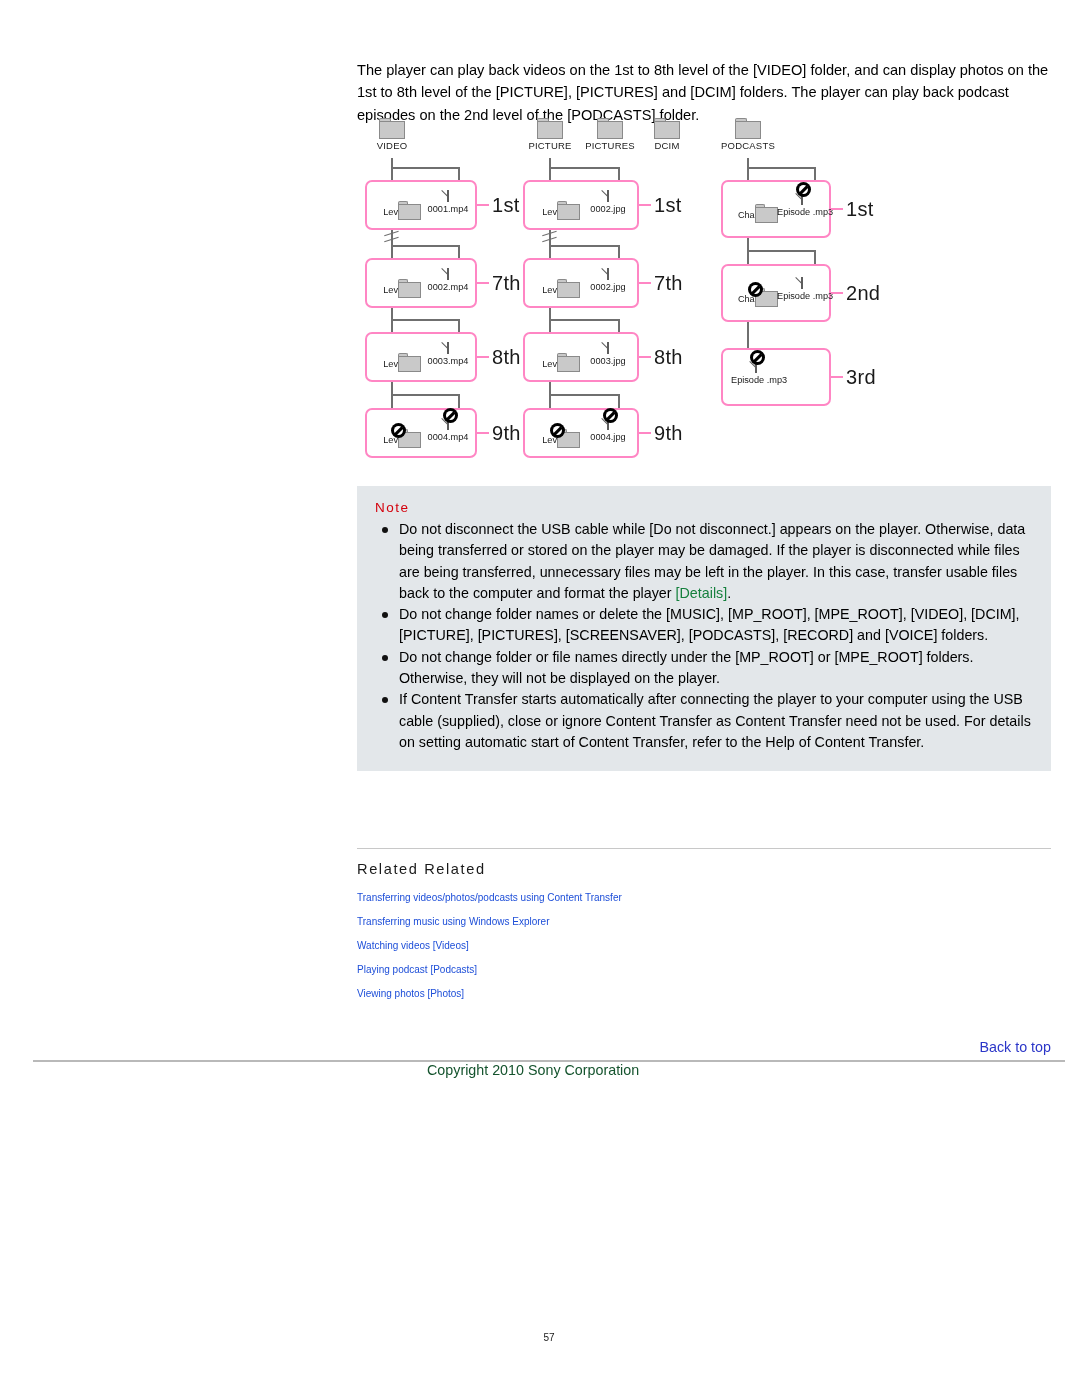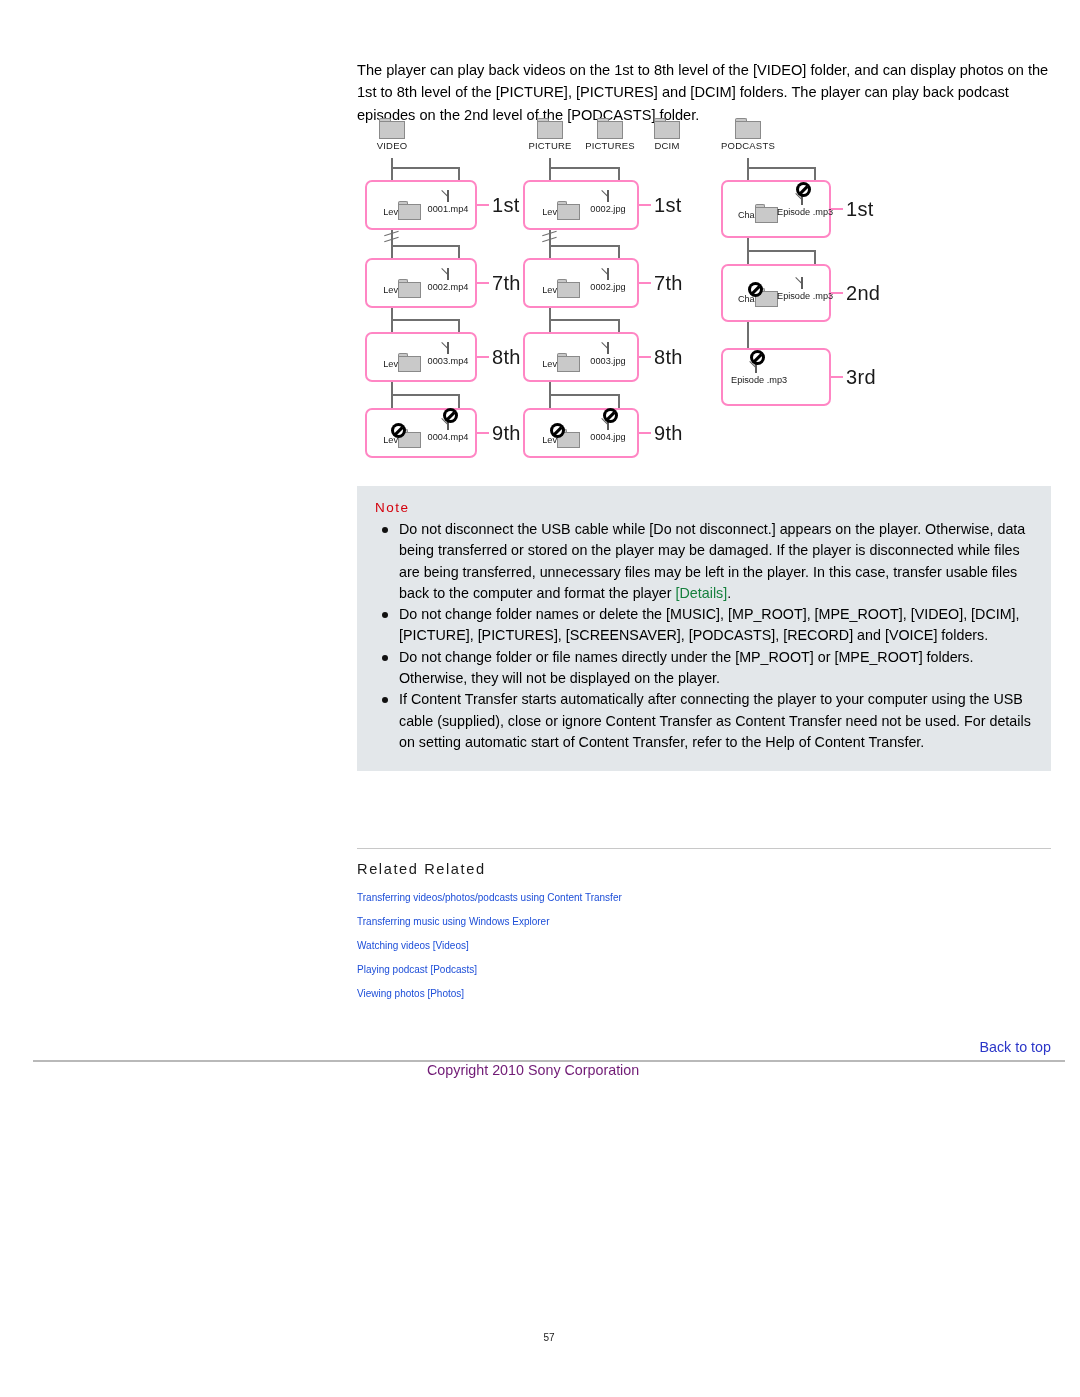--- a/index.html
+++ b/index.html
@@ -160,21 +160,21 @@
   .backtop {
     position: absolute; right: 38px; top: 1039px;
     color: #2b36c8; text-decoration: none; font-size: 14.3px;
   }
   .foot-rule {
     position: absolute; left: 24px; top: 1060px; width: 1032px;
     height: 2px; background: #b9b9b9;
   }
   .copyright {
     position: absolute; left: 418px; top: 1062px;
-    font-size: 14.3px; color: #701a75;
+    font-size: 14.3px; color: #14532d;
   }
   .pagenum {
     position: absolute; left: 0; top: 1332px; width: 1080px;
     text-align: center; font-size: 10px; color: #1a1a1a;
   }
 </style>
 </head>
 <body>
 
 <div class="page">

